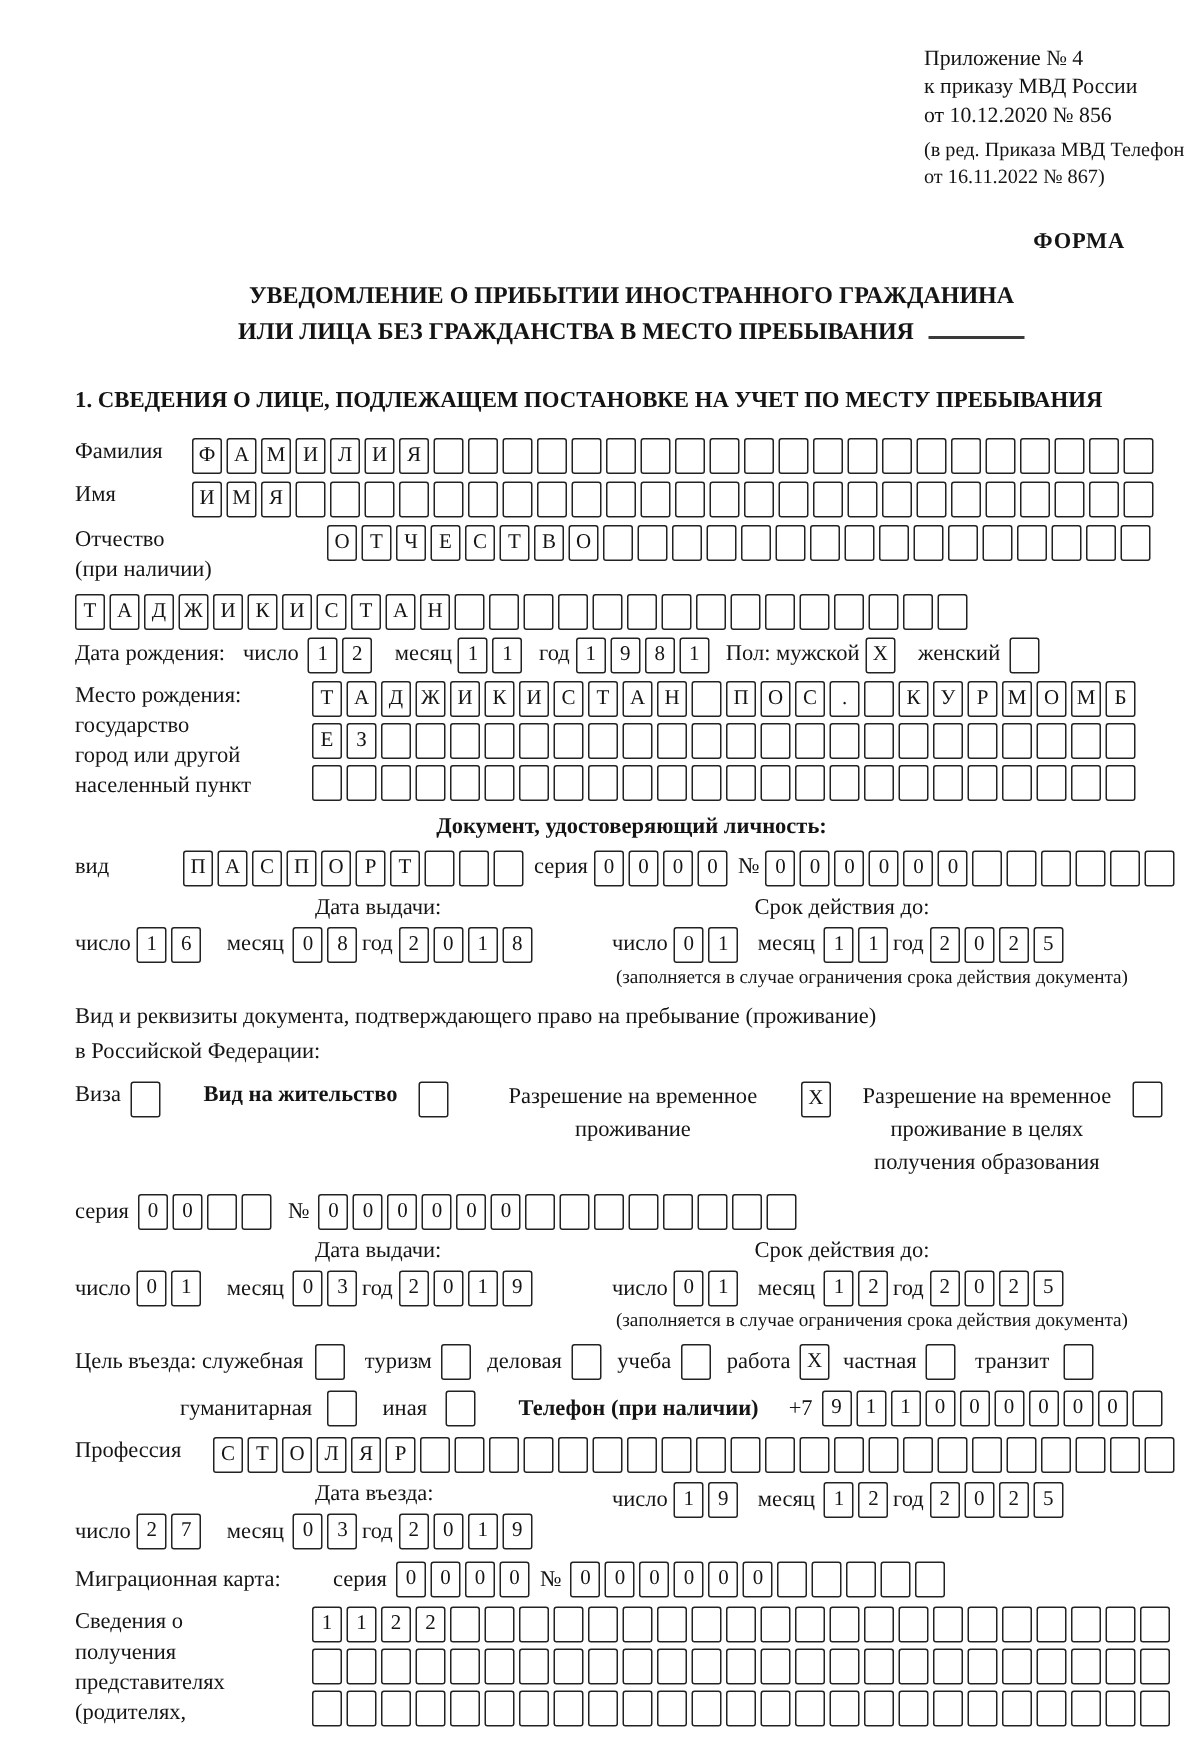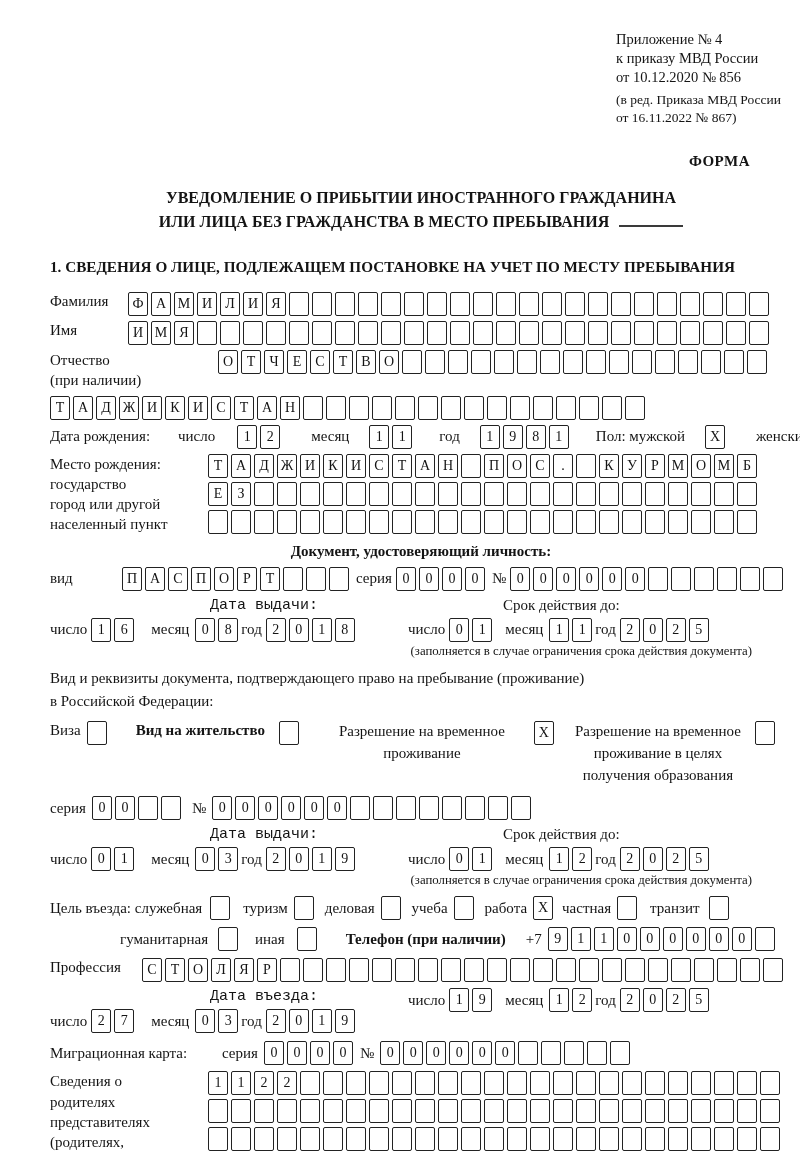--- a/index.html
+++ b/index.html
@@ -36,42 +36,42 @@
   .mr4{margin-right:4px;} .mr6{margin-right:6px;}
   .cellrow{margin-bottom:4px;}
 
   .center-bold{font-weight:bold;text-align:center;font-size:15px;margin:4px 0 7px;}
 
   
   .dates{display:flex;margin-top:6px;}
   .dcol-l{width:358px;flex:none;}
   .dcol-r{flex:1;}
   .dhead{margin-bottom:4px;}
-  .dhl{margin-left:160px;font-family:Liberation Mono, monospace;}
+  .dhl{margin-left:160px;}
   .dhr{margin-left:95px;}
   .dhr2{margin-left:80px;}
   .dgroup{display:flex;align-items:center;}
   .note-right{font-size:12.8px;text-align:right;padding-right:40px;margin:2px 0 8px;}
 
   .plain{line-height:1.55;}
   .ckcol{text-align:center;line-height:1.45;flex:none;}
   .w200{width:200px;} .w170{width:170px;}
 </style>
 </head>
 <body>
 
 <div class="page">
 
   <div class="hdr">
     <div>Приложение № 4</div>
     <div>к приказу МВД России</div>
     <div>от 10.12.2020 № 856</div>
   </div>
   <div class="hdr-sub">
-    <div>(в ред. Приказа МВД России</div>
+    <div>(в ред. Приказа МВД Телефон</div>
     <div>от 16.11.2022 № 867)</div>
   </div>
   <div class="forma">ФОРМА</div>
 
   <div class="title">
     <div>УВЕДОМЛЕНИЕ О ПРИБЫТИИ ИНОСТРАННОГО ГРАЖДАНИНА</div>
     <div><span>ИЛИ ЛИЦА БЕЗ ГРАЖДАНСТВА В МЕСТО ПРЕБЫВАНИЯ</span><span class="blank-line"></span></div>
   </div>
 
   <div class="sec-heading">1. СВЕДЕНИЯ О ЛИЦЕ, ПОДЛЕЖАЩЕМ ПОСТАНОВКЕ НА УЧЕТ ПО МЕСТУ ПРЕБЫВАНИЯ</div>
@@ -201,21 +201,21 @@
         <span class="cell"></span>
         <span class="cell"></span>
         <span class="cell"></span>
         <span class="cell"></span>
         <span class="cell"></span>
         <span class="cell"></span>
         <span class="cell"></span>
       </span>
   </div>
 
-  <div class="frow vc" style="margin-top:3px;gap:16px;">
+  <div class="frow vc" style="margin-top:3px;">
     <span class="lbl" style="width:112px;">Дата рождения:</span>
     <span class="lbl mr6">число</span>
     <span class="cells">
         <span class="cell">1</span>
         <span class="cell">2</span>
       </span>
     <span class="lbl ml12 mr4">месяц</span>
     <span class="cells">
         <span class="cell">1</span>
         <span class="cell">1</span>
@@ -645,21 +645,21 @@
         <span class="cell"></span>
         <span class="cell"></span>
         <span class="cell"></span>
         <span class="cell"></span>
       </span>
   </div>
 
   <div class="frow" style="margin-top:6px;">
     <span class="lbl lbl2 w-bp">
       <span style="display:block">Сведения о</span>
-      <span style="display:block">родителях</span>
+      <span style="display:block">получения</span>
       <span style="display:block">представителях</span>
       <span style="display:block">(родителях,</span>
 
     </span>
     <span>
       <span class="cells cellrow" style="display:flex">
           <span class="cell">1</span>
           <span class="cell">1</span>
           <span class="cell">2</span>
           <span class="cell">2</span>

